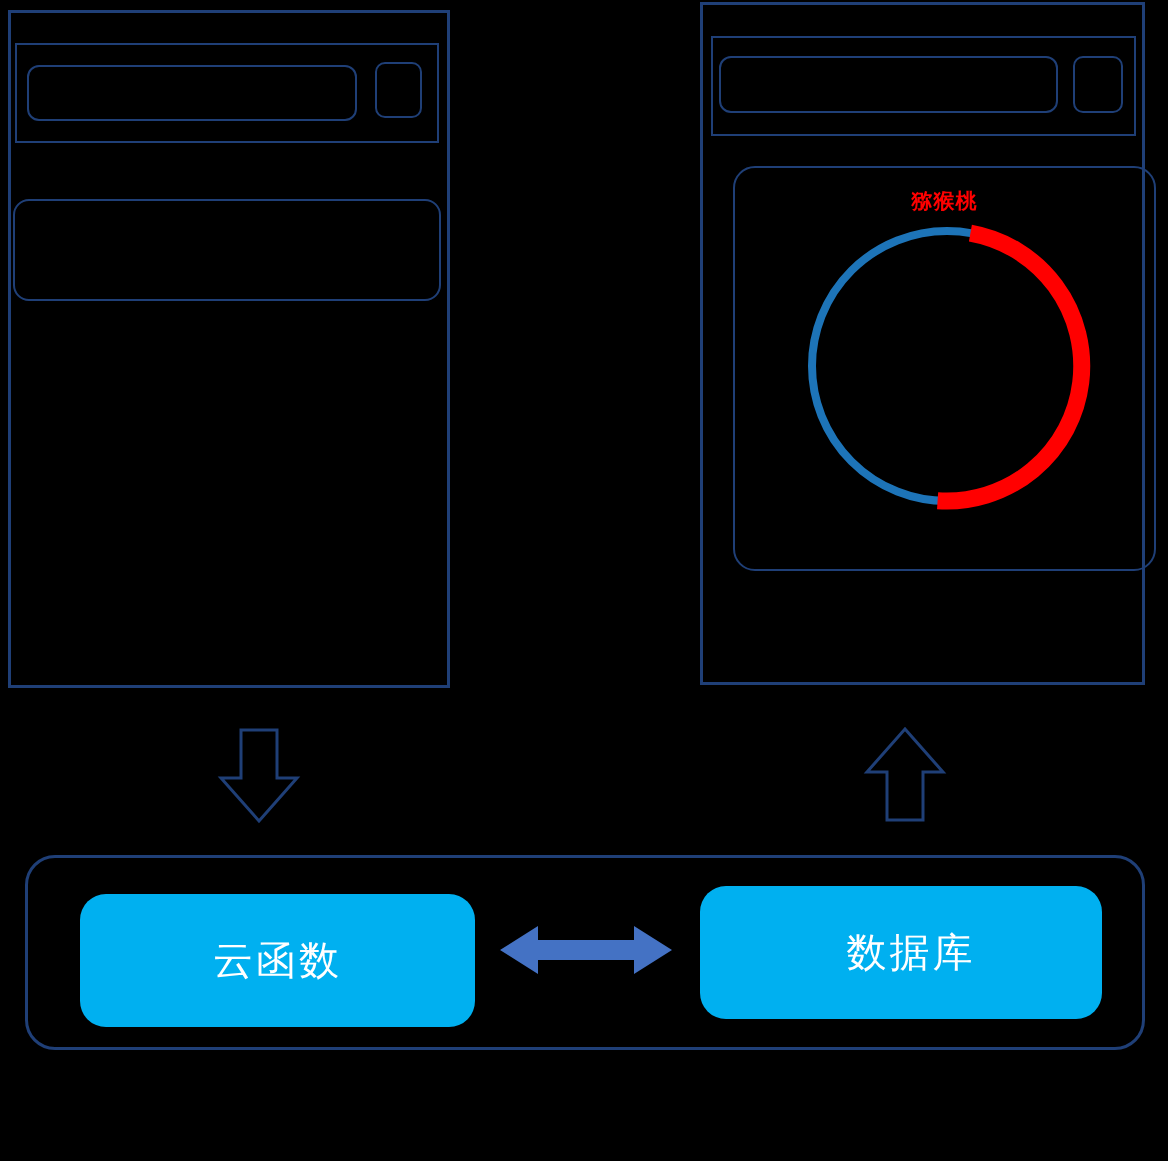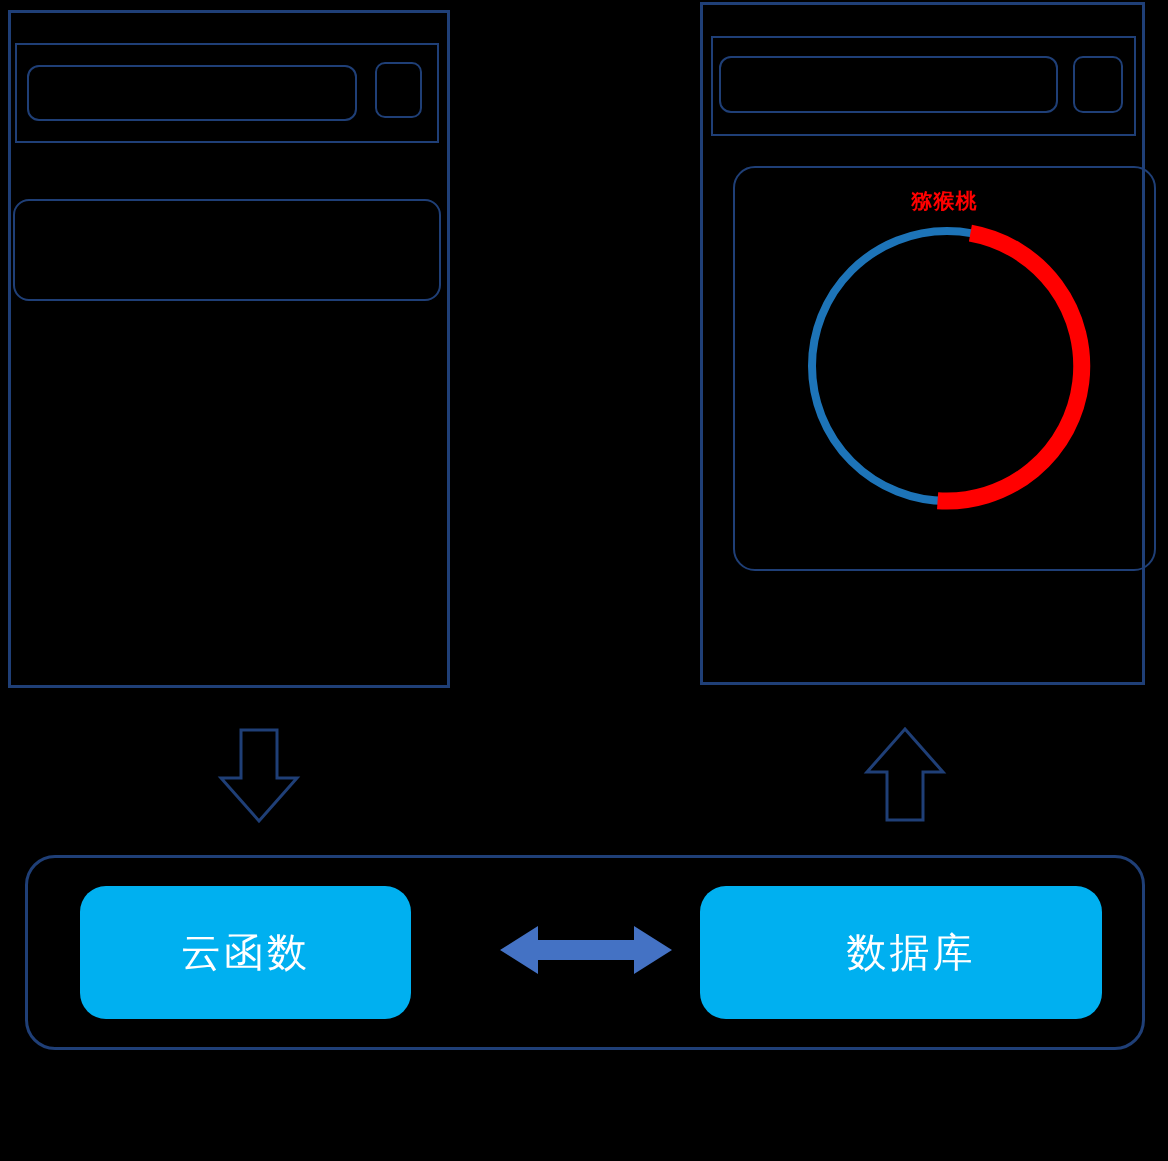--- a/index.html
+++ b/index.html
@@ -68,21 +68,21 @@
   .backend{
     position:absolute;left:25px;top:855px;width:1120px;height:195px;
     border:3px solid var(--outline,#1f3f77);border-radius:30px;
   }
   .cyan-box{
     position:absolute;top:28px;height:133px;
     background:var(--cyan-box,#00b0f0);
     border-radius:26px;
     display:flex;align-items:center;justify-content:center;
   }
-  .cyan-box.left-box{left:52px;width:331px;}
+  .cyan-box.left-box{left:52px;width:395px;margin-top:8px;}
   .cyan-box.right-box{left:672px;width:402px;padding-left:20px;}
   .cyan-box span{
     color:var(--box-text,#ffffff);
     font-size:40px;letter-spacing:3px;
   }
   .double-arrow{position:absolute;left:470px;top:64px;width:176px;height:56px;}
   .double-arrow polygon{fill:var(--double-arrow,#4472c4);}
 </style>
 </head>
 <body>

